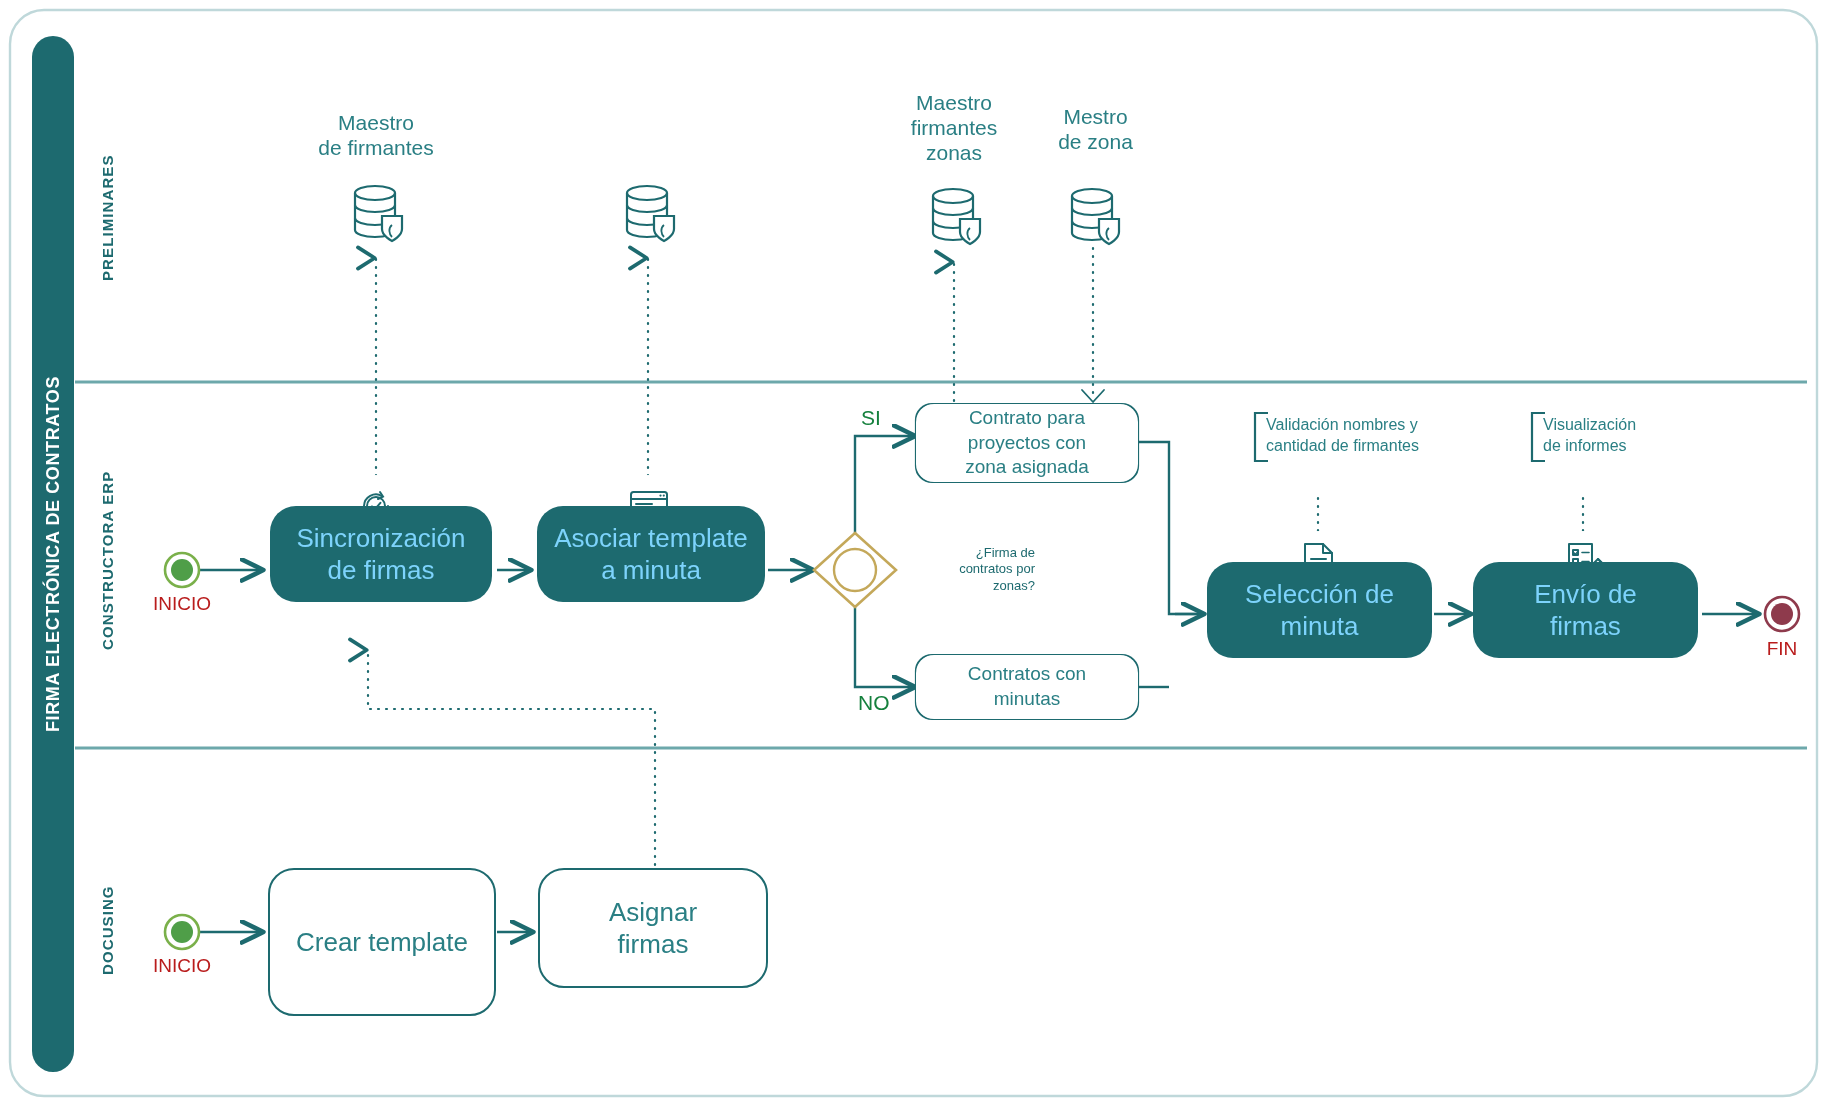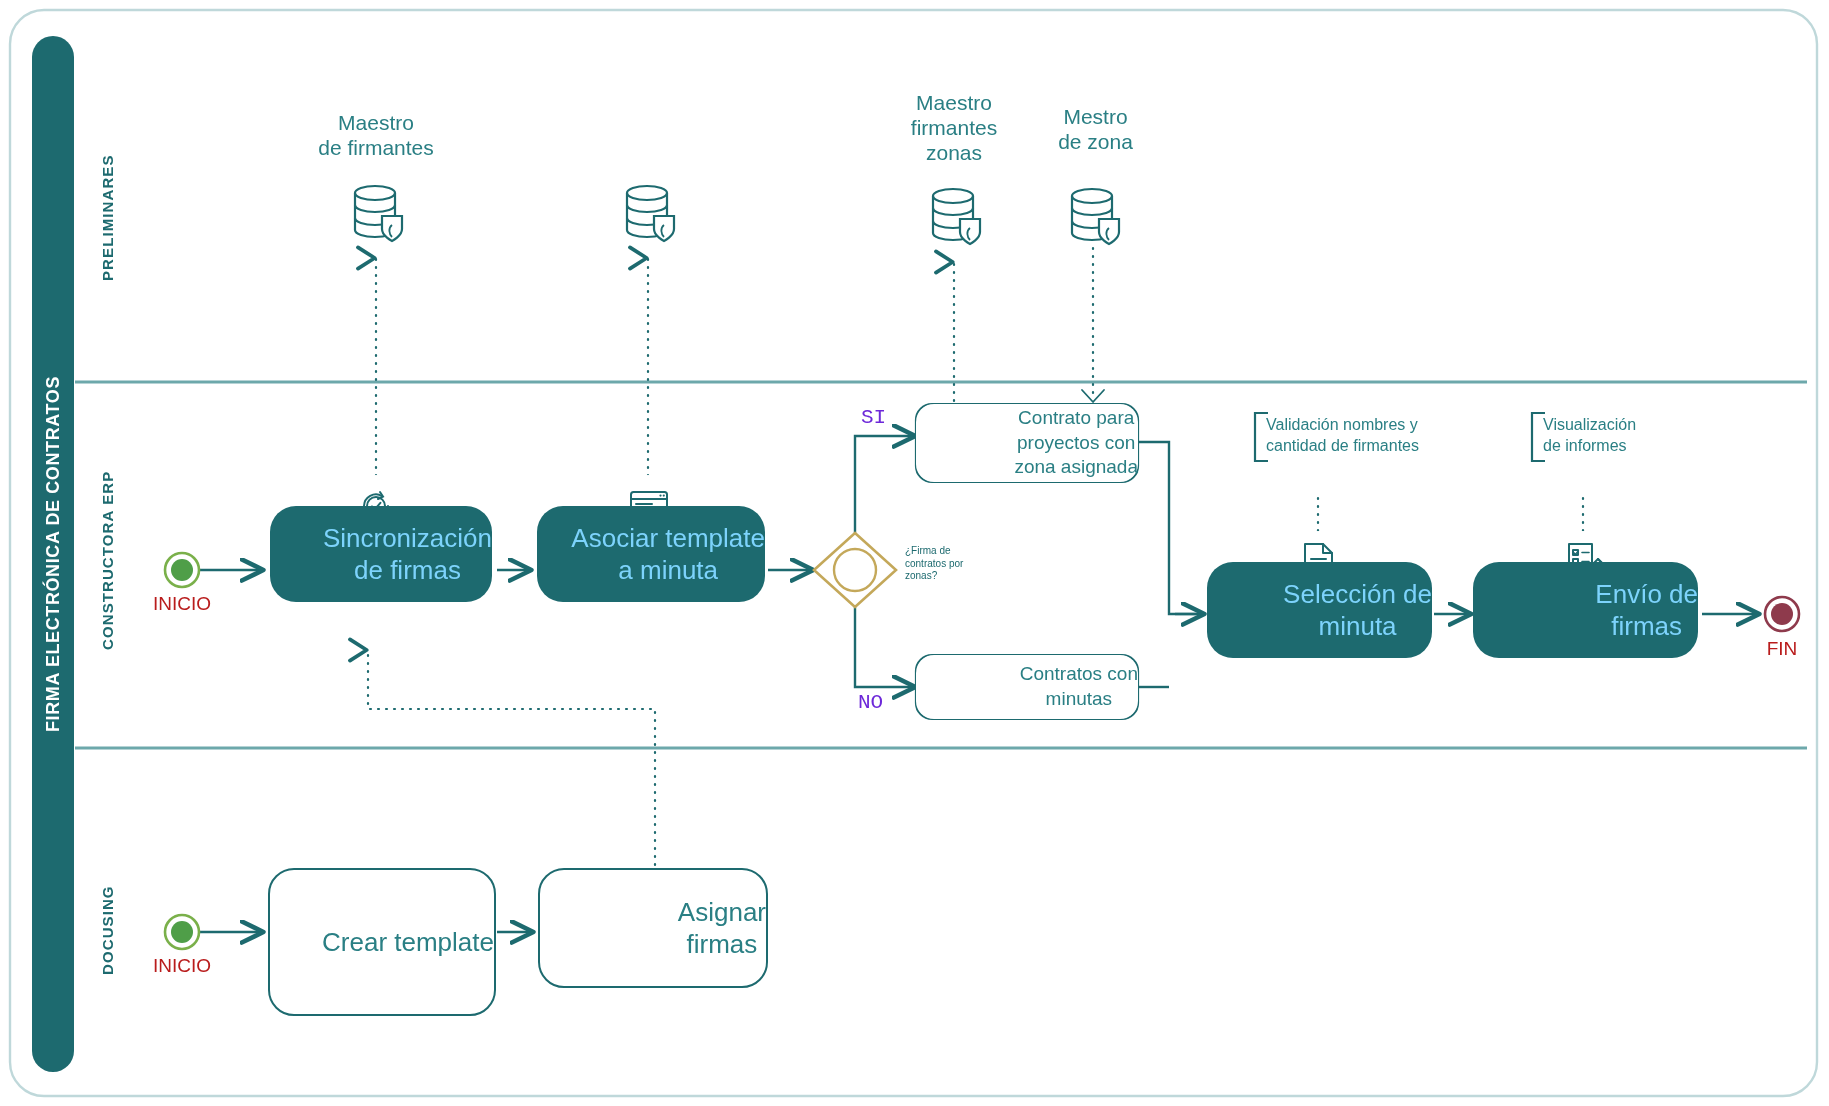--- a/index.html
+++ b/index.html
@@ -16,31 +16,31 @@
     font-family:"Liberation Sans",sans-serif;
   }
   .lane-title{
     position:absolute;color:#1d6a6f;font-weight:bold;font-size:15px;letter-spacing:1.1px;
     writing-mode:vertical-rl;transform:rotate(180deg);
     display:flex;align-items:center;justify-content:center;
   }
 
   
   .task{
-    position:absolute;border-radius:26px;display:flex;align-items:center;justify-content:flex-end;
+    position:absolute;border-radius:26px;display:flex;align-items:center;justify-content:center;
     text-align:center;line-height:1.25;box-sizing:border-box;white-space:pre-line;
   }
   .task.filled{background:#1d6a6f;color:#7dd3fc;font-size:26px;}
   .task.outline{background:#fff;color:#2a7f84;font-size:26px;border:2.2px solid #1d6a6f;}
   .task.small-outline{background:#fff;color:#2a7f84;font-size:19px;border:2.2px solid #1d6a6f;border-radius:18px;line-height:1.3;}
 
   .start-label,.end-label{position:absolute;color:#b91c1c;font-size:19px;text-align:center;}
   .db-label{position:absolute;color:#2a7f84;font-size:21px;text-align:center;line-height:1.2;white-space:pre-line;}
-  .branch-label{position:absolute;color:#6d28d9;font-size:21px;font-family:Liberation Mono, monospace;}
-  .gw-label{position:absolute;color:#1d6a6f;font-size:10px;text-align:left;line-height:1.25;white-space:pre-line;}
+  .branch-label{position:absolute;color:#15803d;font-size:21px;}
+  .gw-label{position:absolute;color:#1d6a6f;font-size:13px;text-align:right;line-height:1.25;white-space:pre-line;}
   .note-text{position:absolute;color:#2a7f84;font-size:16px;line-height:1.3;white-space:pre-line;}
 </style>
 </head>
 <body>
 
 <div id="stage">
 
   <svg id="svgroot" viewBox="0 0 1829 1106">
     <defs>
       <marker id="arrow" markerWidth="11" markerHeight="11" refX="9" refY="5.2" orient="auto">

